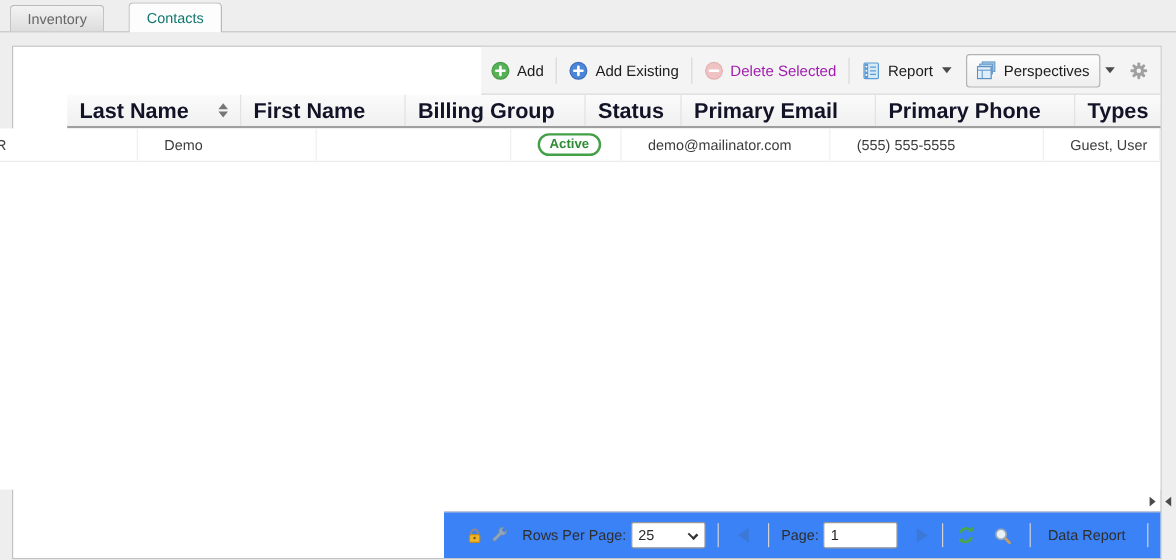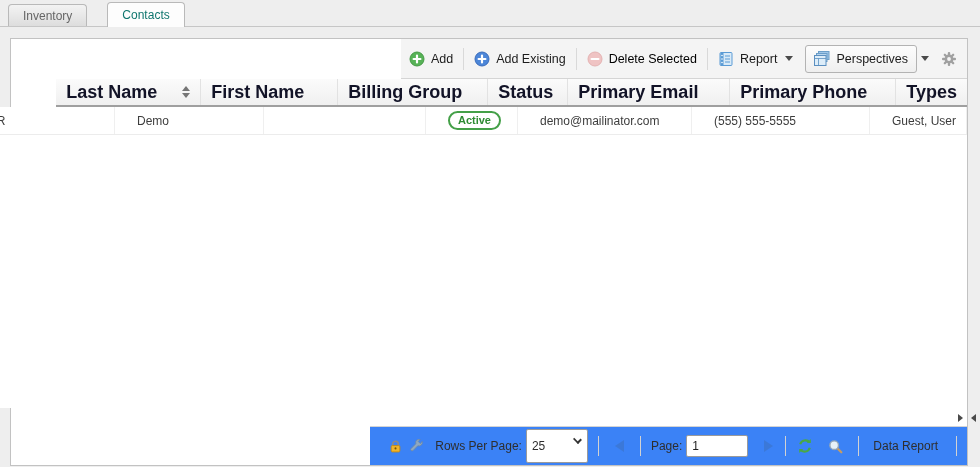--- a/index.html
+++ b/index.html
@@ -42,21 +42,21 @@
     height:40px; flex:0 0 40px; background:#f4f4f4;
     border-bottom:1px solid #d5d5d5;
     display:flex; align-items:center; justify-content:flex-end;
     padding-right:10px;
   }
   .tb-btn {
     display:flex; align-items:center; gap:6px;
     height:26px; padding:0 8px; font-size:12.5px; color:#1c1c1c;
     cursor:pointer; white-space:nowrap;
   }
-  .tb-btn.disabled { color:#000000; cursor:default; }
+  .tb-btn.disabled { color:#a21caf; cursor:default; }
   .tb-sep { width:1px; height:22px; background:#d9d9d9; margin:0 2px; flex:0 0 1px; }
   .caret-down {
     width:0; height:0; border-left:4px solid transparent; border-right:4px solid transparent;
     border-top:5px solid #4a4a4a; margin-left:2px;
   }
   .btn-perspectives {
     border:1px solid #b3b3b3; border-radius:3px;
     background:linear-gradient(#fdfdfd,#efefef);
     height:28px; margin-left:4px;
   }
@@ -119,21 +119,21 @@
   
   .footer {
     height:39px; flex:0 0 39px; background:#3b82f6;
     border-top:1px solid #d4d4d4;
     display:flex; align-items:center; padding-left:18px;
     font-size:12px; color:#2e2e2e;
   }
   .f-sep { width:1px; height:20px; background:#d2d2d2; margin:0 10px; flex:0 0 1px; }
   .f-label { margin:0 4px 0 6px; white-space:nowrap; }
   .selectbox {
-    width:62px; height:34px; background:#fff; border:1px solid #9a9a9a;
+    width:62px; height:22px; background:#fff; border:1px solid #9a9a9a;
     border-radius:2px; display:flex; align-items:center;
     padding:0 5px; cursor:pointer; position:relative;
   }
   .sel-chevron {
     position:absolute; right:6px; top:6px; width:7px; height:7px;
     border-right:2px solid #333; border-bottom:2px solid #333;
     transform:rotate(45deg) scaleY(0.8); transform-origin:center;
   }
   .pageinput {
     width:62px; height:22px; border:1px solid #9a9a9a; border-radius:2px;

